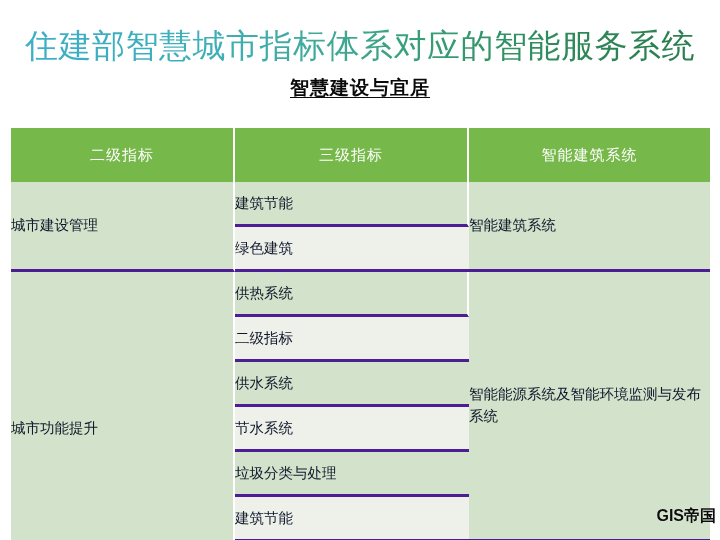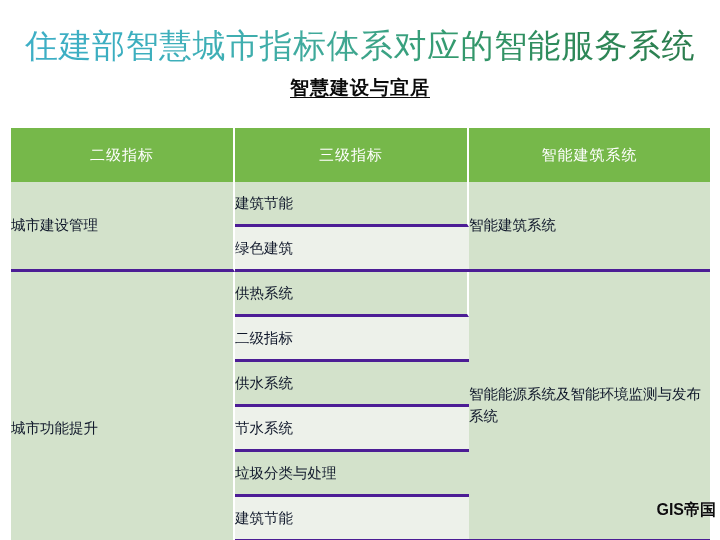--- a/index.html
+++ b/index.html
@@ -114,21 +114,21 @@
     padding-left: 11px;
     text-align: left;
   }
   td.item-cell.shade-a { background: #D3E2CB; }
   td.item-cell.shade-b { background: #EDF1EA; }
 
   
   #watermark {
     position: absolute;
     right: 4px;
-    bottom: 22px;
+    bottom: 16px;
     text-align: right;
     font-family: "Liberation Sans", "DejaVu Sans", sans-serif;
     line-height: 1.0;
     pointer-events: none;
     user-select: none;
   }
   #wm-brand {
     display: block;
     font-size: 16px;
     font-weight: bold;

